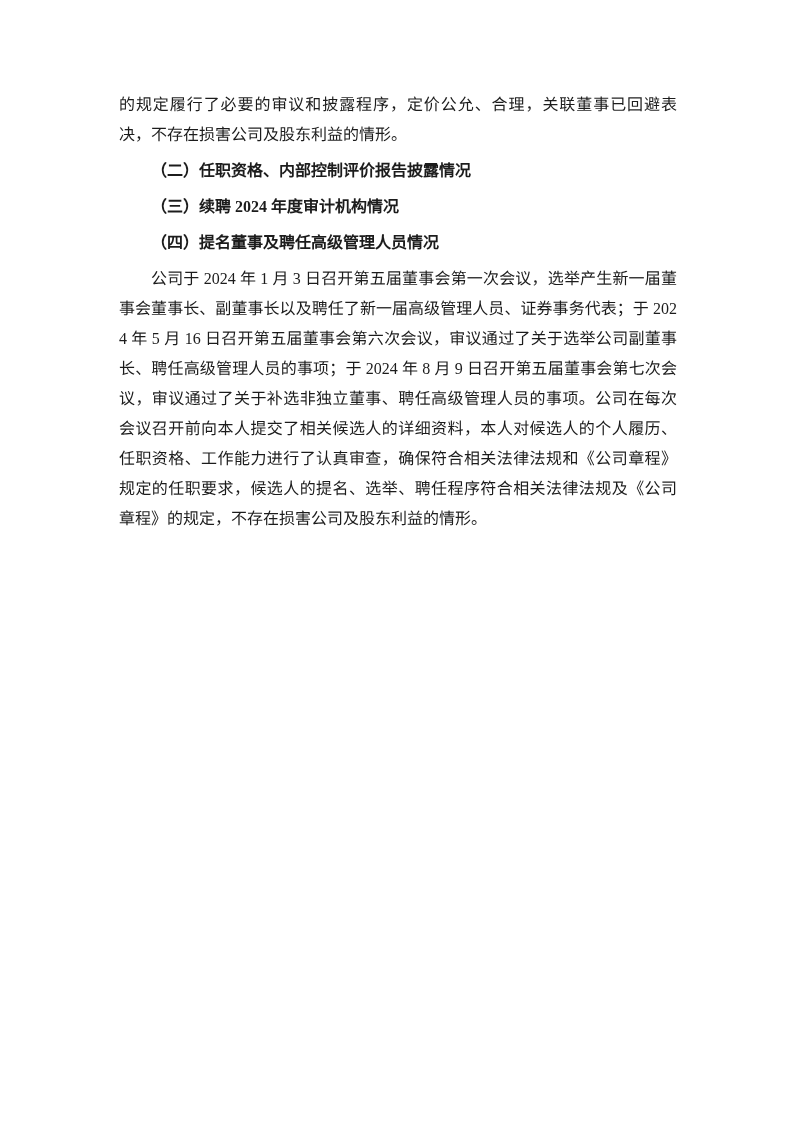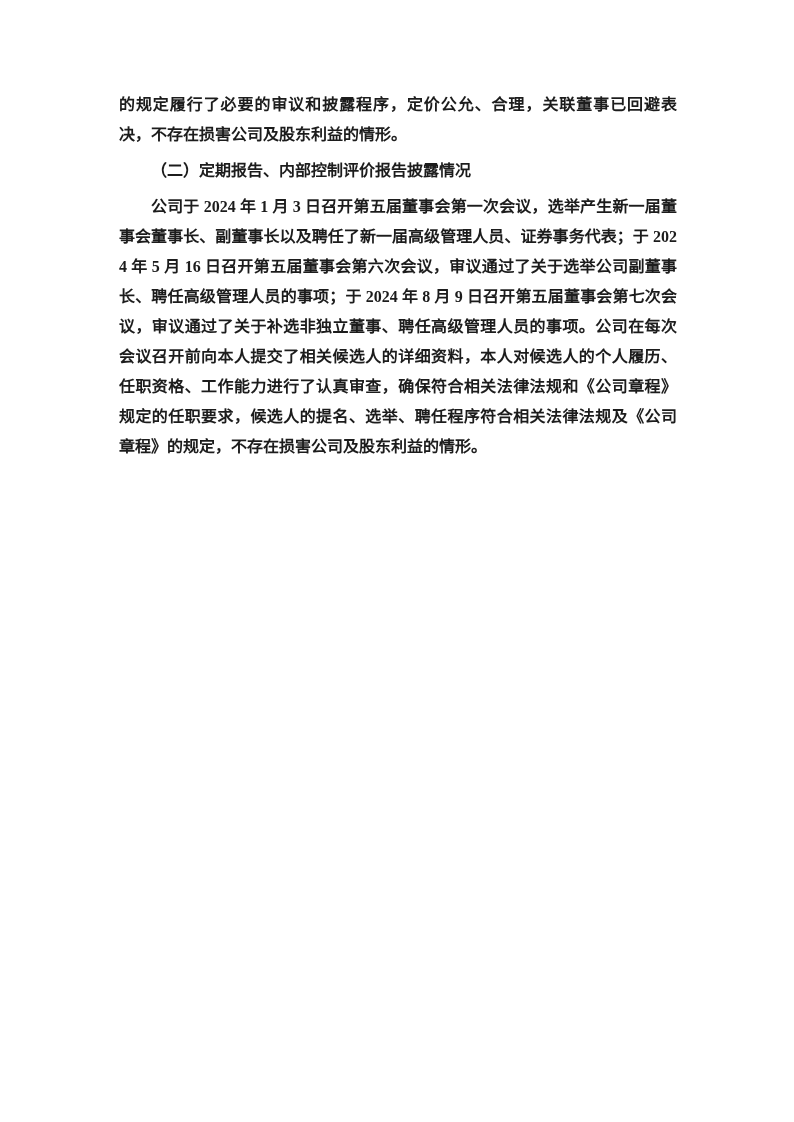--- a/index.html
+++ b/index.html
@@ -23,21 +23,20 @@
     font-size: 16px;
     line-height: 30px;
     color: #1c1c1c;
     text-align: justify;
     text-justify: inter-character;
   }
   .content p.body-para {
     margin: 0;
     text-indent: 32px;
     word-break: break-all;
-    font-weight: bold;
   }
   .content p.body-para.continuation {
     text-indent: 0;
   }
   .content h3.section-heading {
     margin: 6px 0;
     font-size: 16px;
     line-height: 30px;
     font-weight: bold;
     text-indent: 32px;
@@ -45,23 +44,25 @@
   }
 </style>
 </head>
 <body>
 
 <div class="page">
   <div class="content">
 
     <p class="body-para continuation">的规定履行了必要的审议和披露程序，定价公允、合理，关联董事已回避表决，不存在损害公司及股东利益的情形。</p>
 
-    <h3 class="section-heading">（二）定期报告、内部控制评价报告披露情况</h3>
+    <h3 class="section-heading">（二）任职资格、内部控制评价报告披露情况</h3>
 
 
+    <h3 class="section-heading">（三）续聘 2024 年度审计机构情况</h3>
 
 
+    <h3 class="section-heading">（四）提名董事及聘任高级管理人员情况</h3>
 
     <p class="body-para">公司于 2024 年 1 月 3 日召开第五届董事会第一次会议，选举产生新一届董事会董事长、副董事长以及聘任了新一届高级管理人员、证券事务代表；于 2024 年 5 月 16 日召开第五届董事会第六次会议，审议通过了关于选举公司副董事长、聘任高级管理人员的事项；于 2024 年 8 月 9 日召开第五届董事会第七次会议，审议通过了关于补选非独立董事、聘任高级管理人员的事项。公司在每次会议召开前向本人提交了相关候选人的详细资料，本人对候选人的个人履历、任职资格、工作能力进行了认真审查，确保符合相关法律法规和《公司章程》规定的任职要求，候选人的提名、选举、聘任程序符合相关法律法规及《公司章程》的规定，不存在损害公司及股东利益的情形。</p>
 
 
   </div>
 </div>
 
 </body></html>

